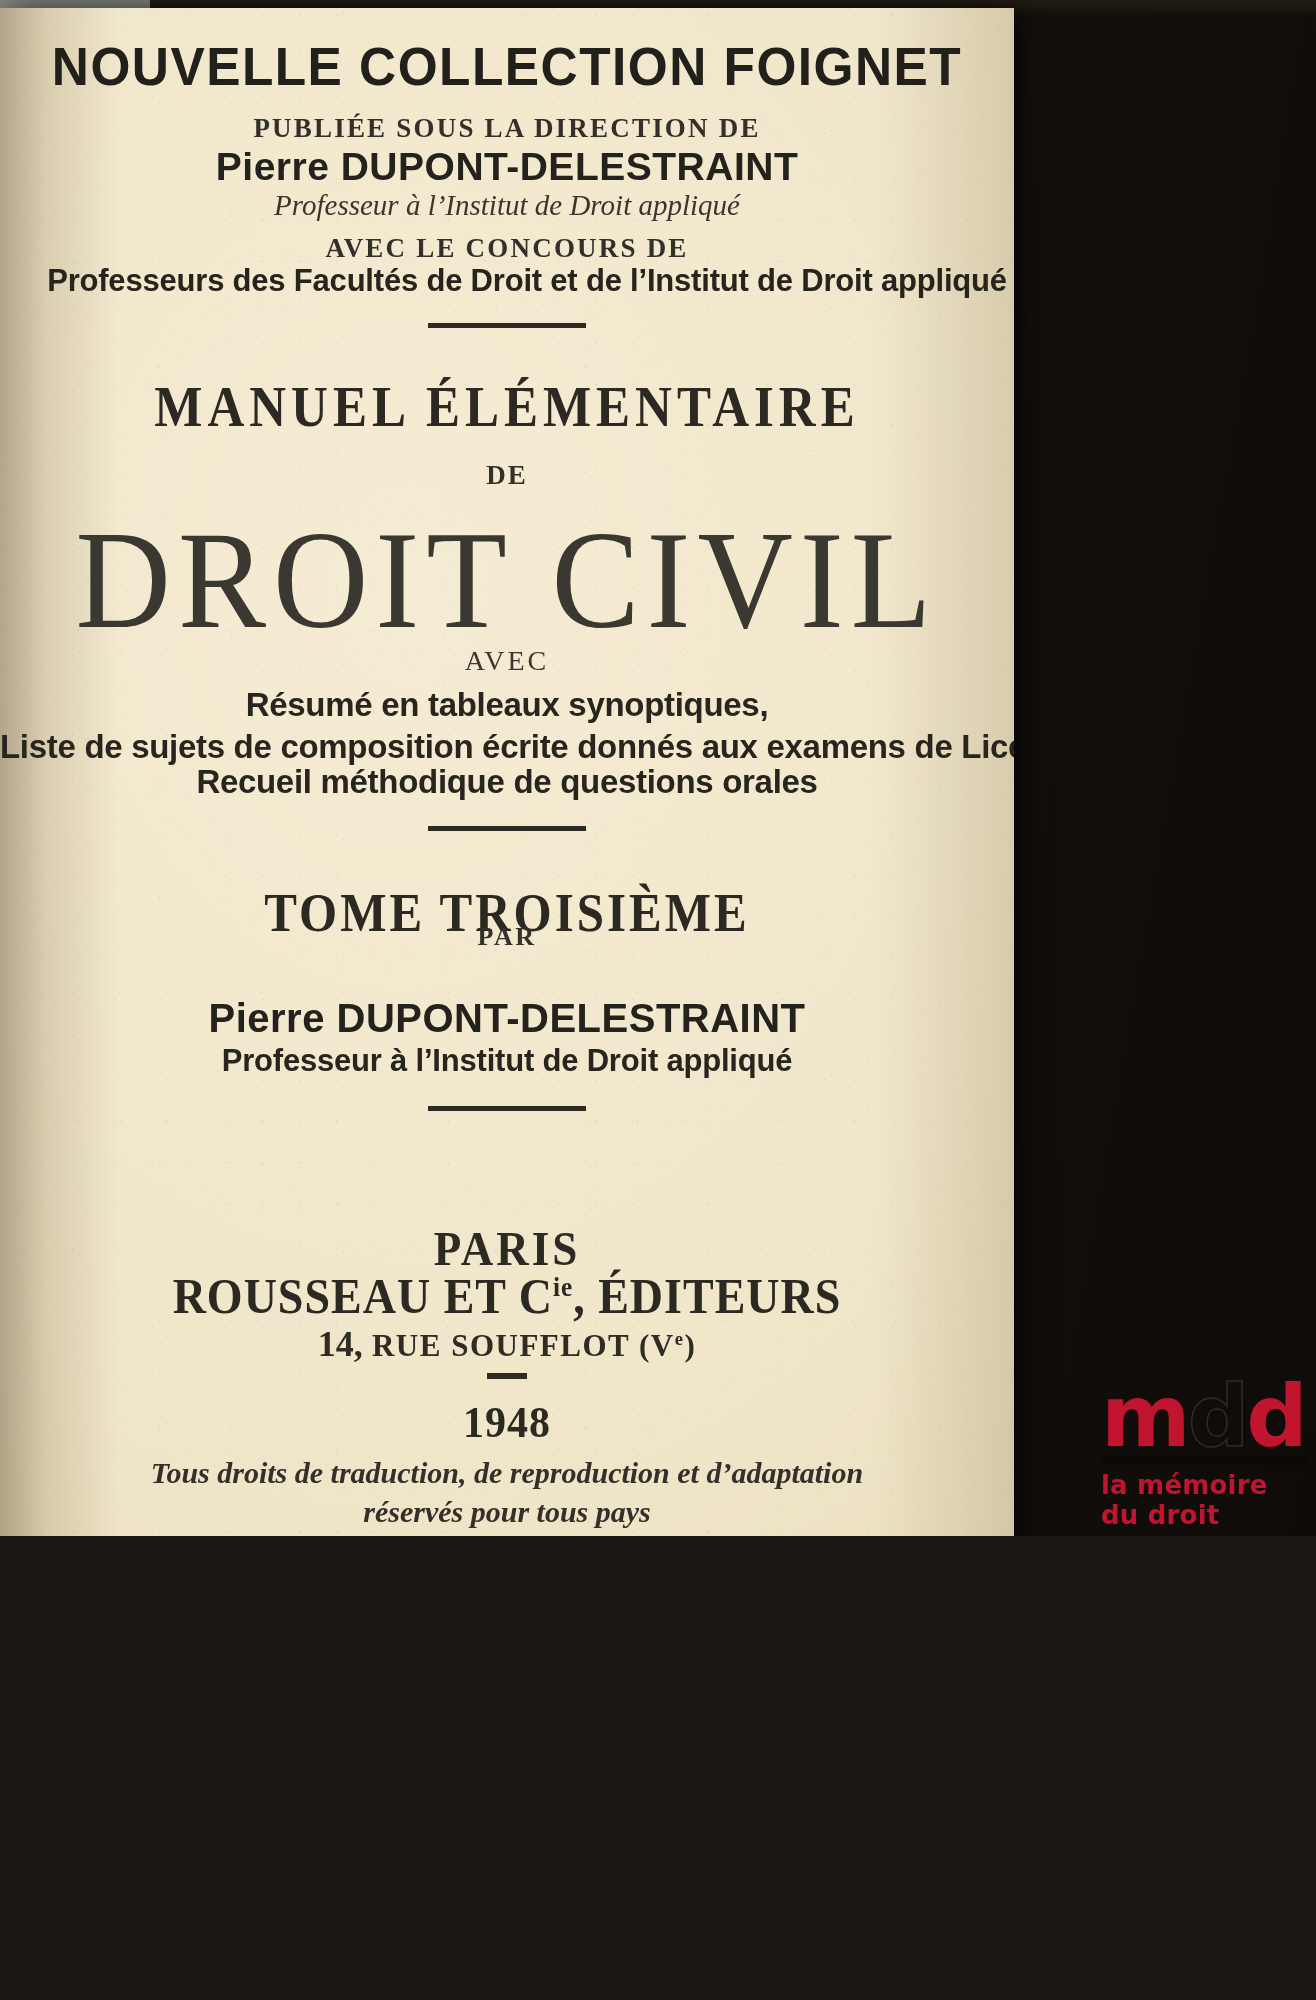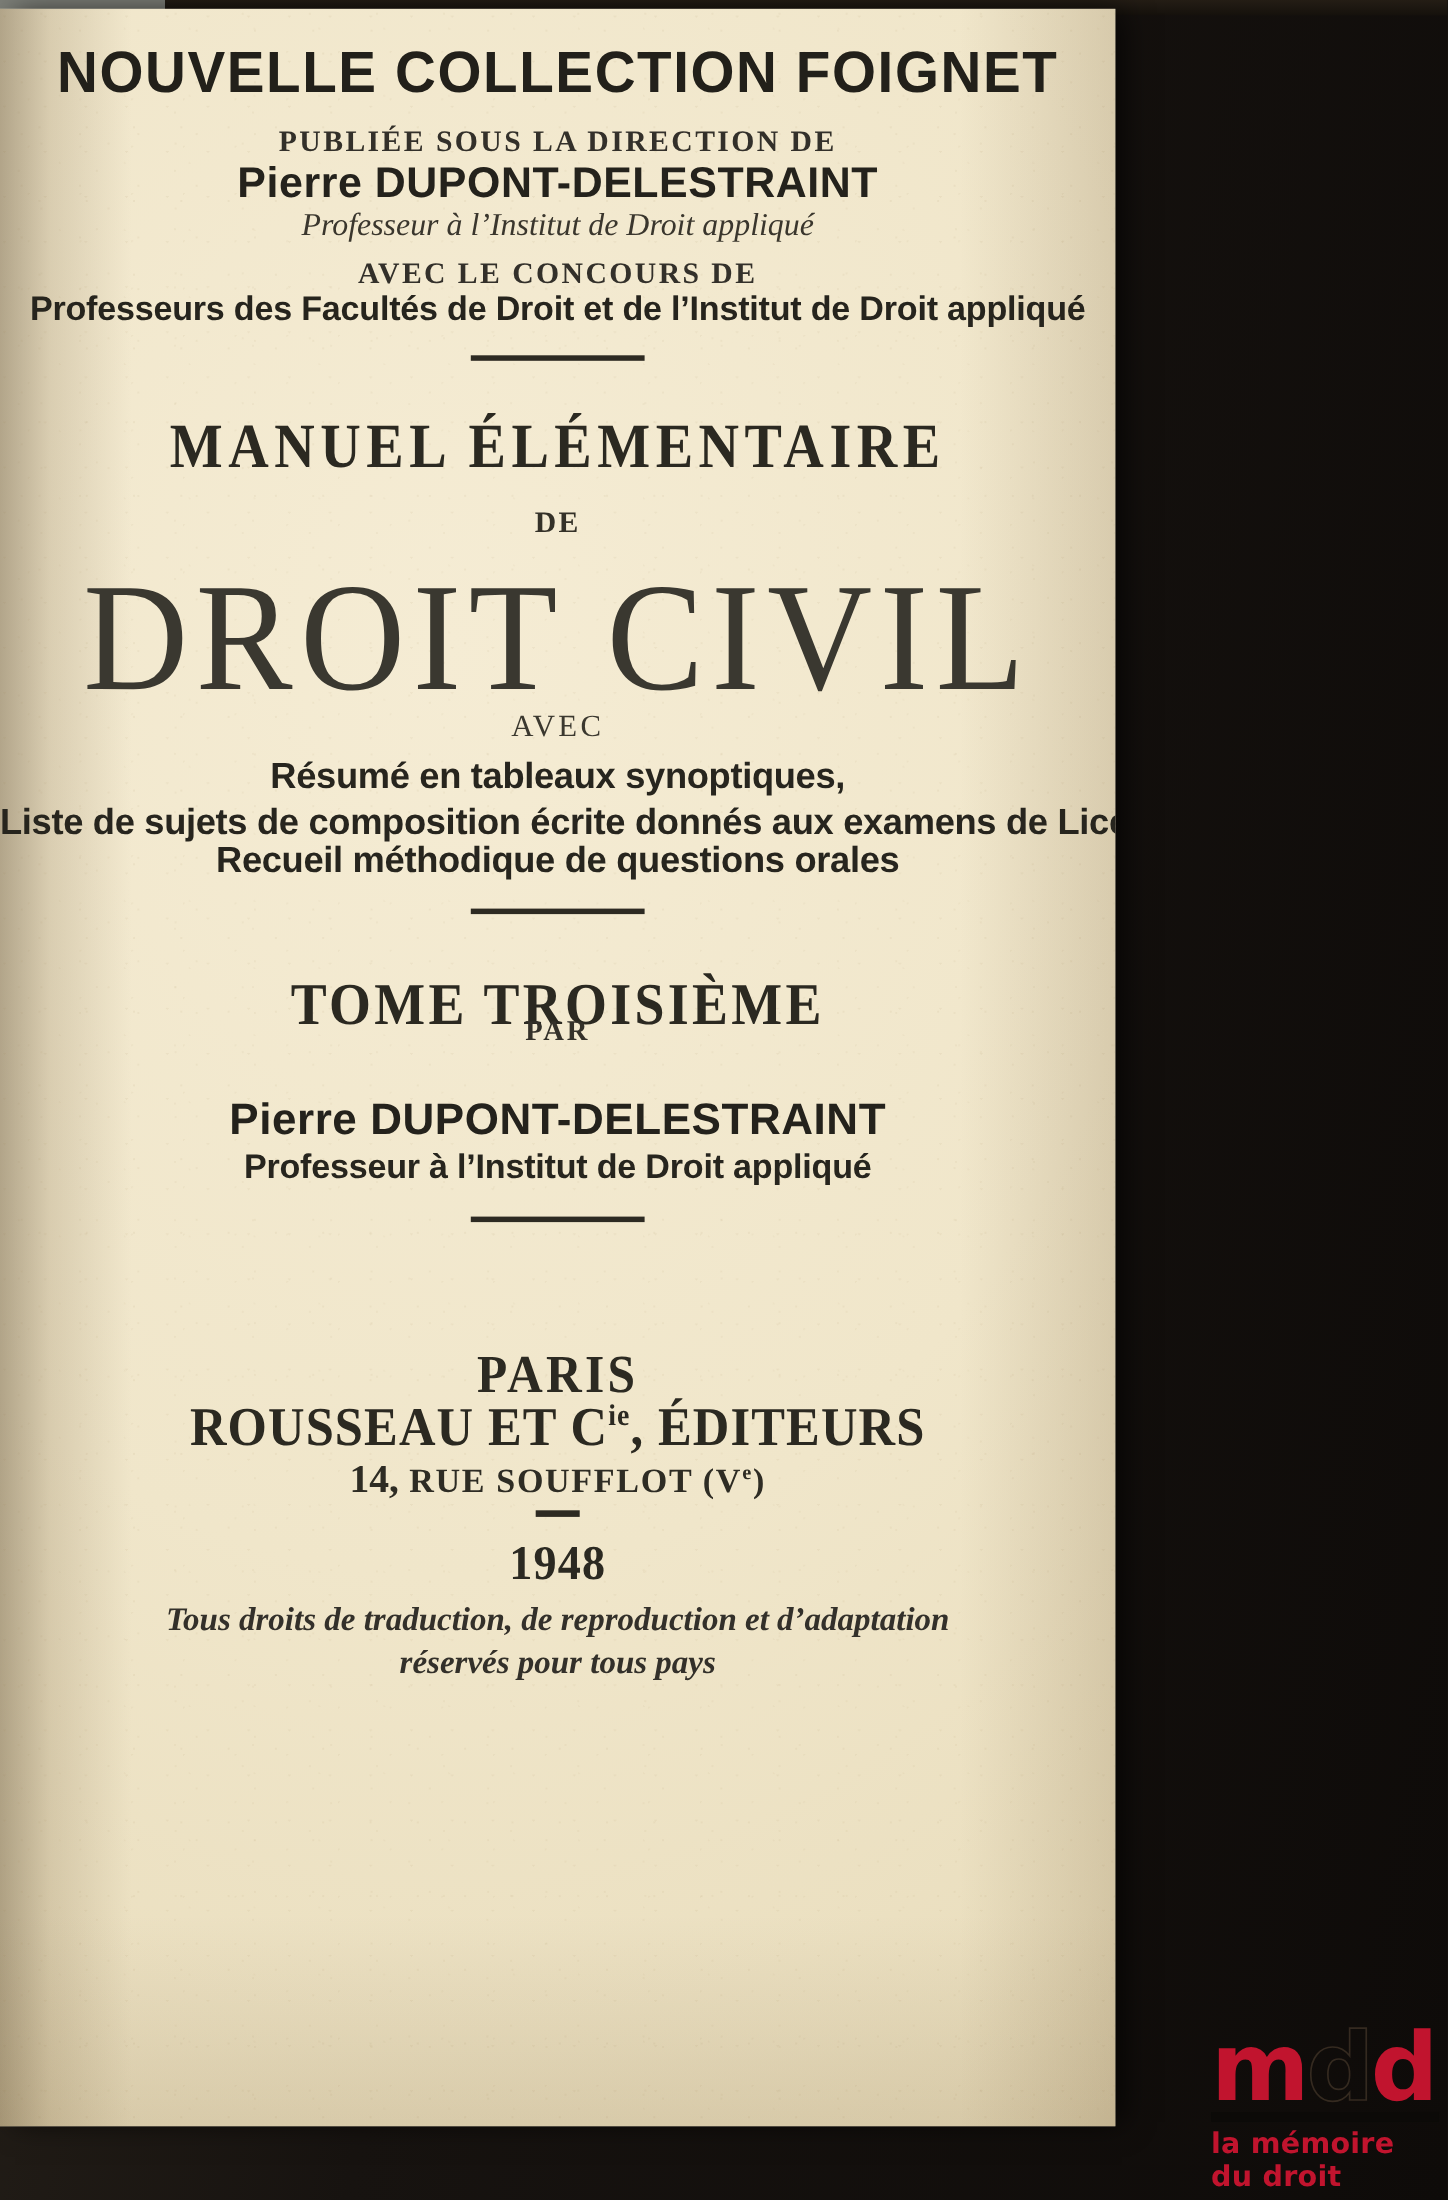--- a/index.html
+++ b/index.html
@@ -11,21 +11,21 @@
     width: 1316px;
     height: 2000px;
     overflow: hidden;
     font-family: "Liberation Serif", serif;
   }
 
   
   #scan-frame {
     position: relative;
     width: 1316px;
-    height: 2000px;
+    height: 1536px;
     background:
       linear-gradient(100deg, #2a241c 0%, #171310 40%, #0e0b09 100%);
     overflow: hidden;
   }
 
   
   #board-top {
     position: absolute;
     left: 150px;
     top: 0;
@@ -312,21 +312,21 @@
     <div class="ink collection-title" style="top:28px;">NOUVELLE COLLECTION FOIGNET</div>
 
     <div class="ink small-caps-line" style="top:105px;">PUBLIÉE SOUS LA DIRECTION DE</div>
 
     <div class="ink director-name" style="top:137px;">Pierre DUPONT-DELESTRAINT</div>
 
     <div class="ink italic-line" style="top:181px;">Professeur à l’Institut de Droit appliqué</div>
 
     <div class="ink small-caps-line" style="top:225px;">AVEC LE CONCOURS DE</div>
 
-    <div class="ink contributors" style="top:255px;">Professeurs des Facultés de Droit et de l’Institut de Droit appliqué</div>
+    <div class="ink contributors" style="top:255px;padding-left:20px;">Professeurs des Facultés de Droit et de l’Institut de Droit appliqué</div>
 
     <div class="rule rule-long" style="top:315px;"></div>
 
     <div class="ink manual-line" style="top:370px;">MANUEL ÉLÉMENTAIRE</div>
 
     <div class="ink de-line" style="top:452px;">DE</div>
 
     <div class="ink main-title" style="top:495px;">DROIT CIVIL</div>
 
     <div class="ink avec-line" style="top:637px;">AVEC</div>

